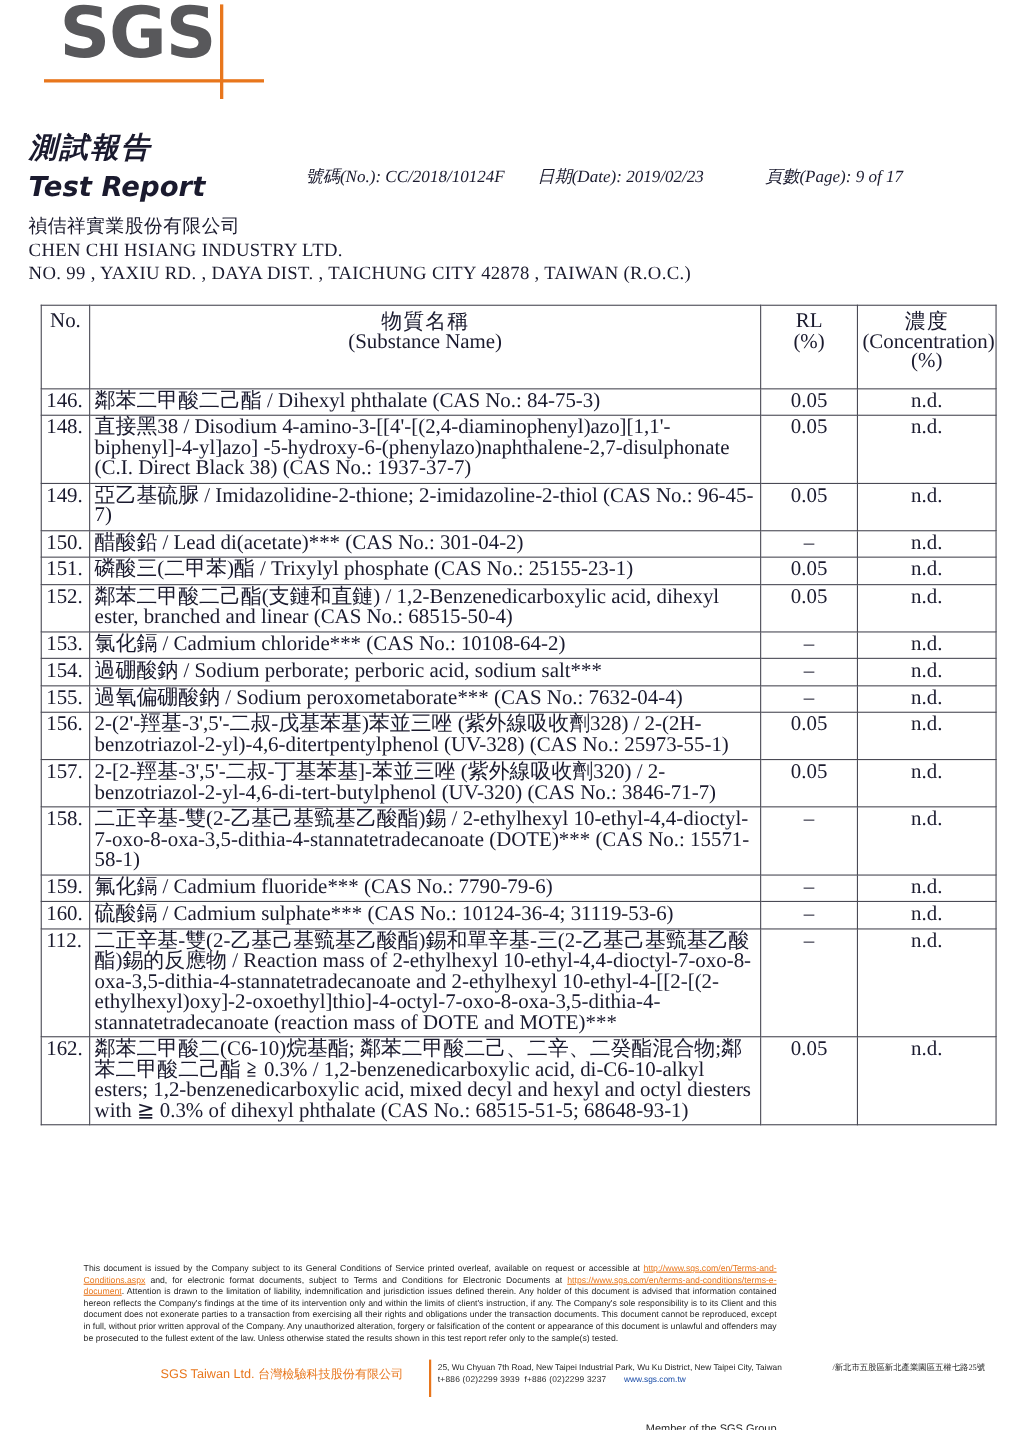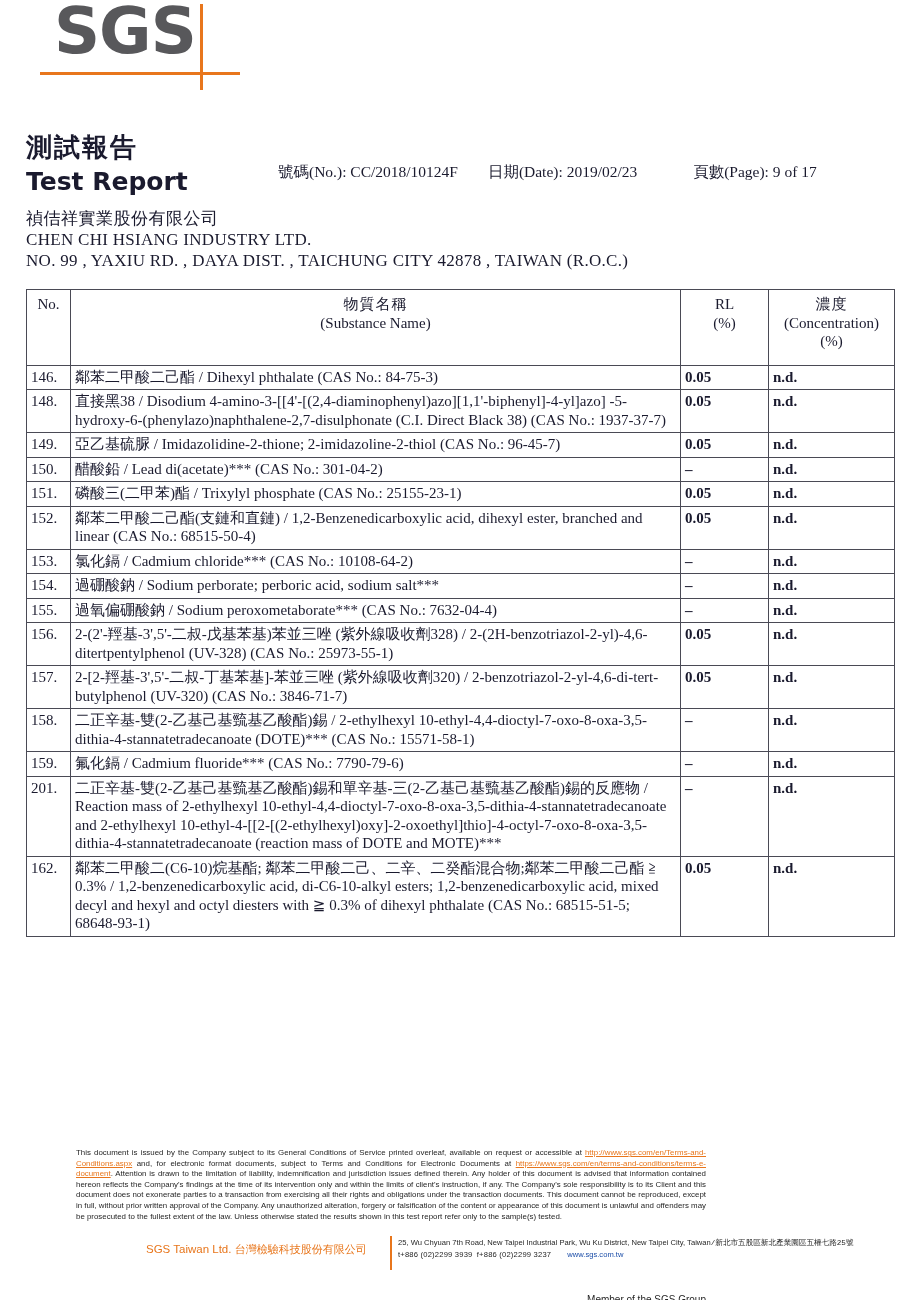--- a/index.html
+++ b/index.html
@@ -31,21 +31,21 @@
   .logo-hline {
     position: absolute; left: 14px; top: 72px;
     width: 200px; height: 3px; background: #e8761c;
   }
   .logo-vline {
     position: absolute; left: 174px; top: 4px;
     width: 3px; height: 86px; background: #e8761c;
   }
 
   
-  .title-row { position: relative; height: 72px; margin-top: 20px; }
+  .title-row { position: relative; height: 72px; margin-top: 8px; font-style: italic; }
   .title-cn {
     font-family: "DejaVu Serif", serif;
     font-size: 26px; font-weight: bold;
     letter-spacing: 2px; line-height: 34px;
   }
   .title-en {
     font-family: "DejaVu Sans", sans-serif;
     font-size: 25px; font-weight: bold;
     line-height: 32px; margin-top: 2px;
   }
@@ -63,42 +63,43 @@
   .addr .cn { font-family: "DejaVu Serif", serif; letter-spacing: 0.5px; }
   .addr .en { letter-spacing: 0.3px; }
   .addr .zipline .zip { margin-right: 14px; }
 
   
   table.rpt {
     margin-top: 18px;
     border-collapse: collapse;
     width: 868px;
     table-layout: fixed;
-    font-size: 15px;
+    font-size: 19px;
+    margin-left: 11px;
   }
   table.rpt th, table.rpt td {
     border: 1px solid #4a4a55;
     vertical-align: top;
     padding: 2px 4px 3px 4px;
     line-height: 18.5px;
   }
   table.rpt thead th {
     text-align: center;
     font-weight: normal;
     padding-top: 5px;
     padding-bottom: 14px;
   }
   .col-no    { width: 44px; }
   .col-name  { width: 610px; }
   .col-rl    { width: 88px; }
   .col-conc  { width: 126px; }
   td.c-no { text-align: left; padding-right: 5px; white-space: nowrap; }
   td.c-name { text-align: left; }
-  td.c-rl, td.c-conc { text-align: left; font-weight: bold; }
-  .cn-seg { font-family: Liberation Mono, monospace; }
+  td.c-rl, td.c-conc { text-align: center; }
+  .cn-seg { font-family: Liberation Serif, serif; margin-left: 46px; }
   .hdr-cn { font-family: "DejaVu Serif", serif; letter-spacing: 1px; }
 
   
   .footer { position: absolute; left: 0; top: 1148px; width: 768px; }
   .disclaimer {
     margin: 0 62px 0 76px;
     font-family: "Liberation Sans", sans-serif;
     font-size: 7.9px;
     line-height: 10.6px;
     text-align: justify;
@@ -279,21 +280,27 @@
           <td class="c-rl">–</td>
           <td class="c-conc">n.d.</td>
         </tr>
         <tr>
           <td class="c-no">159.</td>
           <td class="c-name">氟化鎘 / Cadmium fluoride*** (CAS No.: 7790-79-6)</td>
           <td class="c-rl">–</td>
           <td class="c-conc">n.d.</td>
         </tr>
         <tr>
-          <td class="c-no">201.</td>
+          <td class="c-no">160.</td>
+          <td class="c-name">硫酸鎘 / Cadmium sulphate*** (CAS No.: 10124-36-4; 31119-53-6)</td>
+          <td class="c-rl">–</td>
+          <td class="c-conc">n.d.</td>
+        </tr>
+        <tr>
+          <td class="c-no">112.</td>
           <td class="c-name">二正辛基-雙(2-乙基己基巰基乙酸酯)錫和單辛基-三(2-乙基己基巰基乙酸酯)錫的反應物 / Reaction mass of 2-ethylhexyl 10-ethyl-4,4-dioctyl-7-oxo-8-oxa-3,5-dithia-4-stannatetradecanoate and 2-ethylhexyl 10-ethyl-4-[[2-[(2-ethylhexyl)oxy]-2-oxoethyl]thio]-4-octyl-7-oxo-8-oxa-3,5-dithia-4-stannatetradecanoate (reaction mass of DOTE and MOTE)***</td>
           <td class="c-rl">–</td>
           <td class="c-conc">n.d.</td>
         </tr>
         <tr>
           <td class="c-no">162.</td>
           <td class="c-name">鄰苯二甲酸二(C6-10)烷基酯; 鄰苯二甲酸二己、二辛、二癸酯混合物;鄰苯二甲酸二己酯 ≧ 0.3% / 1,2-benzenedicarboxylic acid, di-C6-10-alkyl esters; 1,2-benzenedicarboxylic acid, mixed decyl and hexyl and octyl diesters with ≧ 0.3% of dihexyl phthalate (CAS No.: 68515-51-5; 68648-93-1)</td>
           <td class="c-rl">0.05</td>
           <td class="c-conc">n.d.</td>
         </tr>

